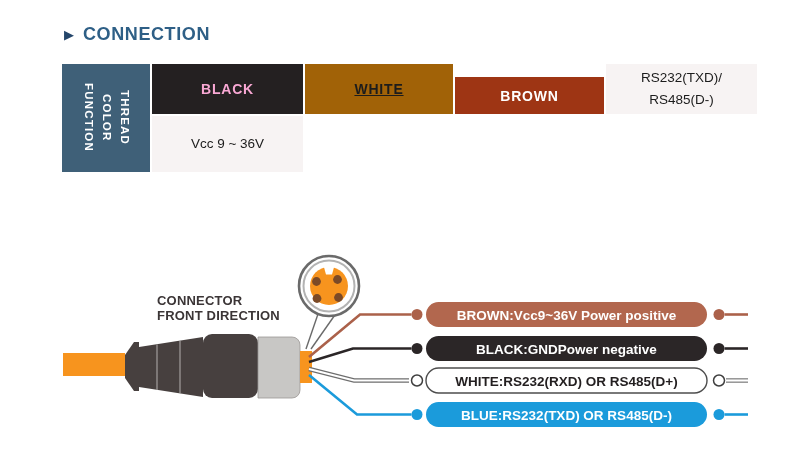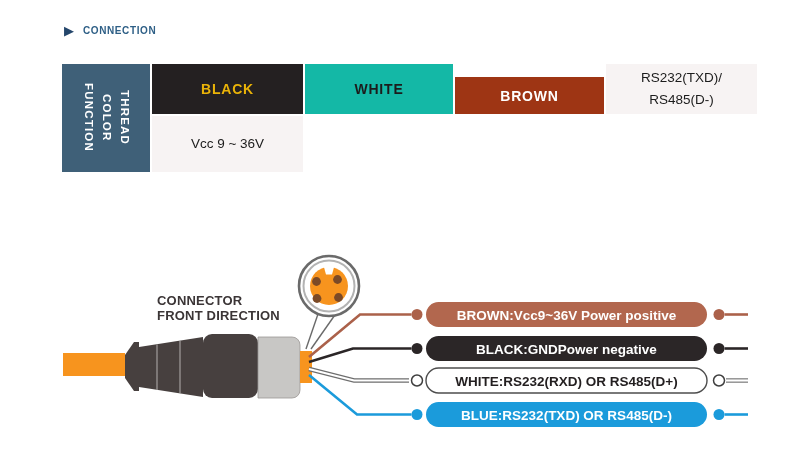--- a/index.html
+++ b/index.html
@@ -3,40 +3,40 @@
 <meta charset="utf-8">
 <style>
   html,body{margin:0;padding:0;background:#fff;}
   #stage{
     position:relative;width:787px;height:466px;background:#ffffff;
     font-family:"Liberation Sans", sans-serif;overflow:hidden;
   }
   
   .title{position:absolute;left:64px;top:24px;display:flex;align-items:center;}
   .title .tri{color:#24466b;font-size:13px;line-height:1;margin-right:9px;}
-  .title .txt{color:#2e5f86;font-size:10px;font-weight:bold;letter-spacing:.6px;}
+  .title .txt{color:#2e5f86;font-size:18px;font-weight:bold;letter-spacing:.6px;}
   
   .ctable{
     position:absolute;left:62px;top:64px;
     display:grid;
     grid-template-columns:88px 151px 148px 149px 151px;
     grid-template-rows:50px 56px;
     gap:2px;background:#ffffff;
   }
   .cell{display:flex;align-items:center;justify-content:center;text-align:center;}
   .corner{
     grid-row:1 / span 2;background:#3f6078;color:#ffffff;
   }
   .corner .vtxt{
     writing-mode:vertical-rl;white-space:pre-line;
     font-size:11.5px;font-weight:bold;letter-spacing:1.2px;line-height:1.55;
   }
   .hdr{font-size:14px;font-weight:bold;letter-spacing:.8px;}
-  .hdr-black{background:#242021;color:#eab308;}
-  .hdr-white{background:#14b8a6;color:#1c1c1c;}
+  .hdr-black{background:#242021;color:#f9a8d4;}
+  .hdr-white{background:#a16207;color:#1c1c1c;text-decoration:underline;}
   .hdr-blue{background:#16b5ec;color:#ffffff;}
   .hdr-brown{background:#9e3514;color:#ffffff;margin-top:13px;}
   .fn{background:#f7f3f3;color:#1c1c1c;font-size:13.5px;line-height:1.65;white-space:pre-line;}
   
   svg{position:absolute;left:0;top:0;}
   .conn-label{
     position:absolute;left:157px;top:293px;color:#3b3536;
     font-size:13px;font-weight:bold;line-height:15px;letter-spacing:.2px;
   }
   .pill-label{font-family:"Liberation Sans",sans-serif;font-size:13.5px;font-weight:bold;}

